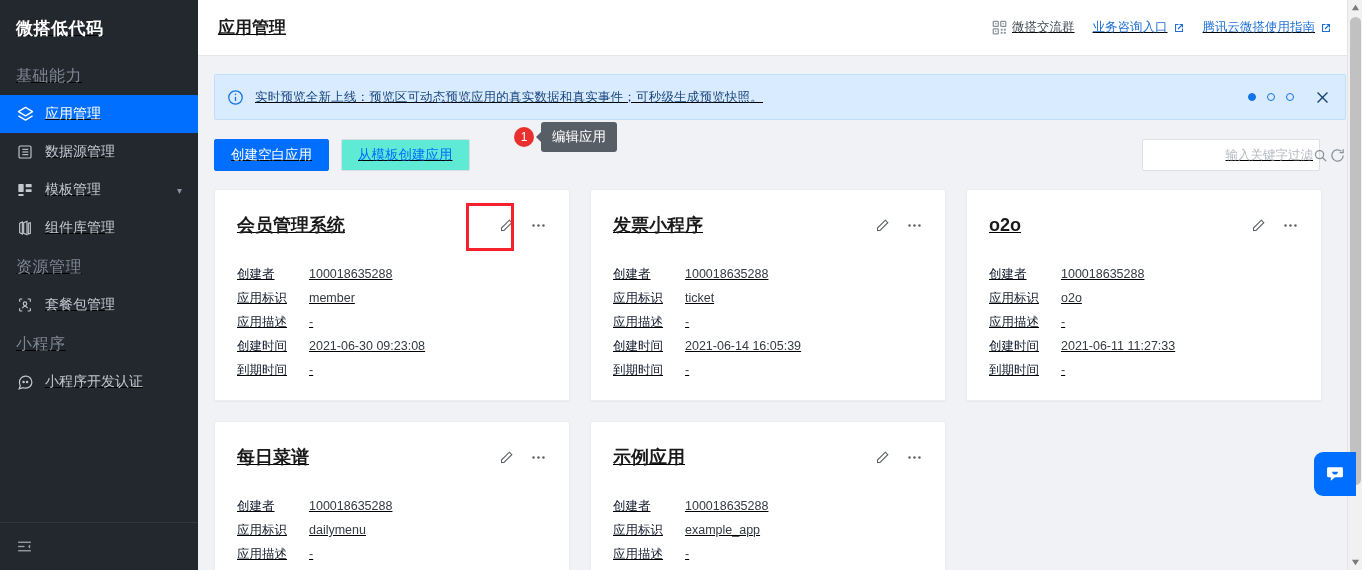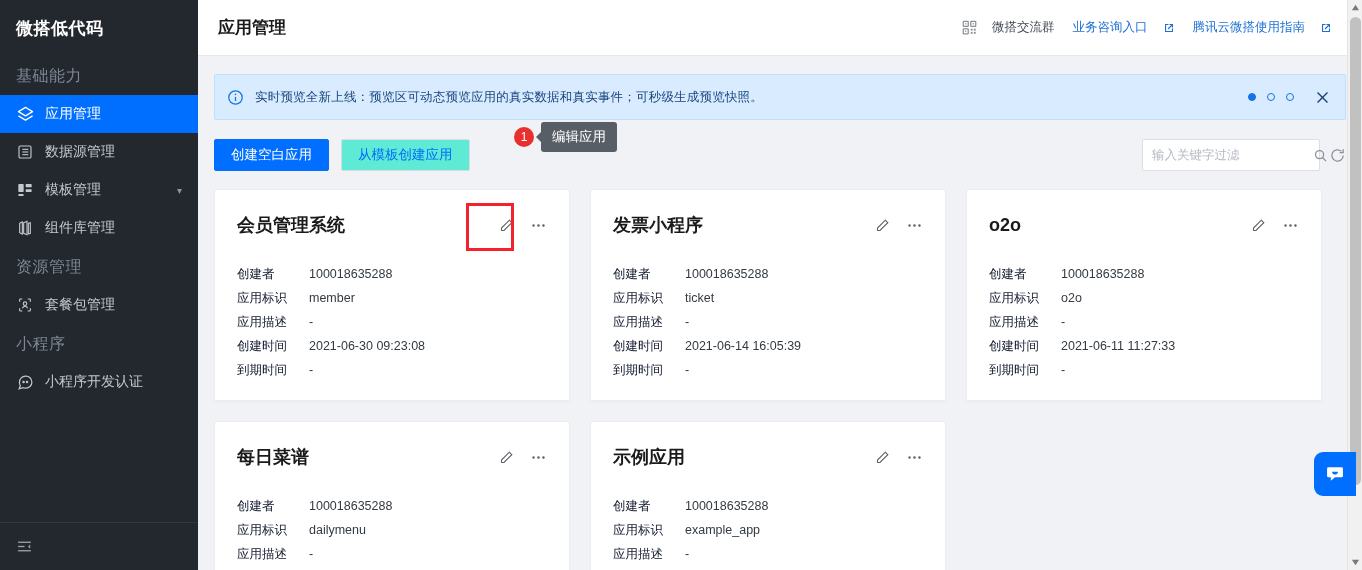--- a/index.html
+++ b/index.html
@@ -2,21 +2,21 @@
 <html><head>
 <meta charset="utf-8">
 <style>
   * { box-sizing: border-box; margin: 0; padding: 0; }
   html, body {
     width: 1362px; height: 570px;
     overflow: hidden;
     font-family: "Liberation Sans", "DejaVu Sans", sans-serif;
     background: #f0f2f5;
   }
-  #app { position: relative; width: 1362px; height: 514px; display: flex; }
+  #app { position: relative; width: 1362px; height: 514px; display: flex; text-decoration: underline; }
 
   
   .sidebar {
     width: 198px; height: 570px;
     background: #23272e;
     position: relative;
     flex: 0 0 198px;
   }
   .brand {
     height: 56px;
@@ -78,21 +78,21 @@
     padding: 0 30px 0 20px;
     border-bottom: 1px solid #e8e8e8;
   }
   .page-title { font-size: 17px; color: #1a1a1a; font-weight: bold; }
   .topbar-right {
     margin-left: auto;
     display: flex; align-items: center;
     gap: 18px;
     font-size: 12.5px;
   }
-  .tb-link { display: flex; align-items: center; gap: 15px; cursor: pointer; }
+  .tb-link { display: flex; align-items: center; gap: 5px; cursor: pointer; }
   .tb-link.plain { color: #444c57; }
   .tb-link.blue { color: #1f6fd4; }
   .ext-ico { display: inline-block; }
 
   .content { padding: 18px 16px 0 16px; }
 
   
   .banner {
     height: 46px;
     background: #d9ecff;
@@ -128,20 +128,21 @@
     display: flex; align-items: center;
     padding: 0 9px;
   }
   .search-wrap input {
     border: none; outline: none;
     flex: 1 1 auto;
     font-size: 12.5px;
     color: #333;
     font-family: inherit;
     background: transparent;
+    text-align: right;
   }
   .search-wrap input::placeholder { color: #b5bac1; }
   .refresh-btn { cursor: pointer; display: flex; color: #8a9099; }
 
   
   .tip-wrap {
     position: absolute; left: 300px; top: -16px;
     display: flex; align-items: center;
   }
   .badge-1 {

